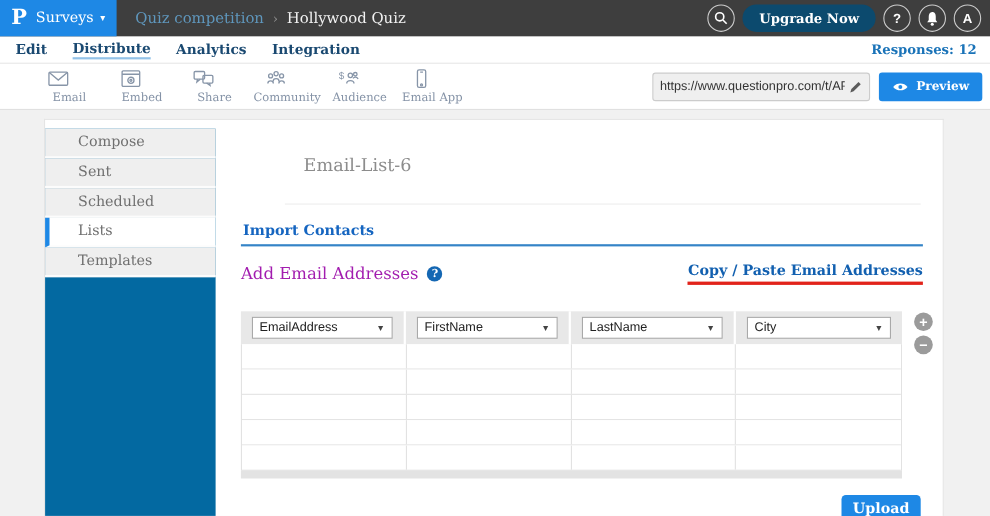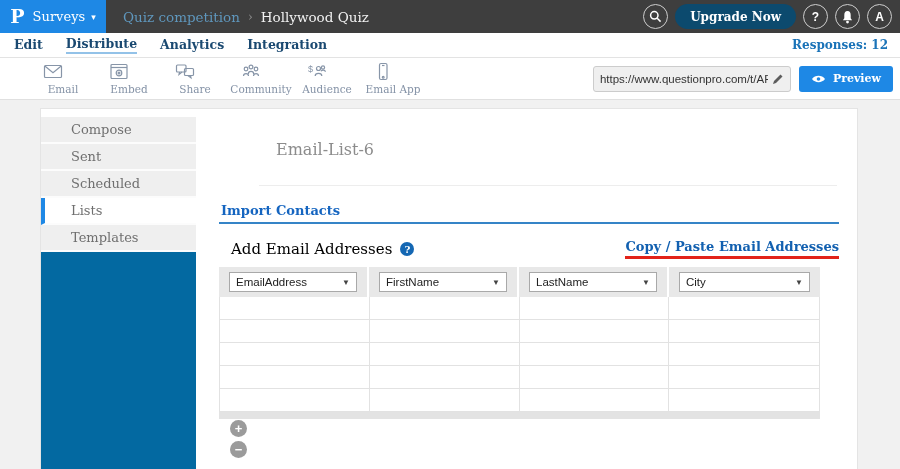--- a/index.html
+++ b/index.html
@@ -65,28 +65,28 @@
   .content { position:absolute; left:155px; right:0; top:0; bottom:0; padding:0 18px 0 23px; }
   .list-title { margin:31px 0 0 57px; font-size:16px; color:#8c8c8c; }
   .title-divider { height:1px; background:#ededed; margin:26px 2px 0 40px; }
 
   .tabs { display:flex; align-items:flex-end; margin-top:13px; border-bottom:2px solid #3584c7; }
   .tab { font-size:13px; font-weight:700; cursor:pointer; }
   .tab.inactive { color:#1565c0; padding:4px 2px; margin-right:9px; }
   .tab.active { color:#fff; background:#0a57a4; padding:4px 11px; }
 
   .section-row { display:flex; align-items:center; margin-top:15px; }
-  .section-title { font-size:15px; color:#000000;margin-left:12px; }
+  .section-title { font-size:15px; color:#a21caf; }
   .help-icon { width:14px; height:14px; border-radius:50%; background:#1467b3; color:#fff;
                font-size:10px; font-weight:700; display:inline-flex; align-items:center;
                justify-content:center; margin-left:8px; cursor:pointer; }
   .copy-link { margin-left:auto; font-size:13px; font-weight:700; color:#1260b0; cursor:pointer;
                border-bottom:3px solid #e2231a; padding-bottom:2px; }
 
-  .table-area { display:flex; margin-top:8px;flex-direction:column; }
+  .table-area { display:flex; margin-top:24px; }
   .grid { width:601px; }
   .grid-header { display:flex; background:#e8e8e8; height:30px; }
   .gh-cell { width:150px; display:flex; align-items:center; padding:0 10px; border-right:2px solid #fff; }
   .gh-cell:last-child { border-right:none; width:151px; }
   .select-box { width:100%; height:20px; background:#fff; border:1px solid #a9a9a9; display:flex;
                 align-items:center; padding:0 6px; font-size:11.5px; color:#222; cursor:pointer; }
   .select-box .caret { margin-left:auto; font-size:8px; color:#444; }
   .grid-body { border-left:1px solid #e2e2e2; border-right:1px solid #e2e2e2; }
   .grid-row { display:flex; height:23px; border-bottom:1px solid #e2e2e2; background:#fff; }
   .grid-cell { width:150px; border-right:1px solid #e2e2e2; cursor:text; }

